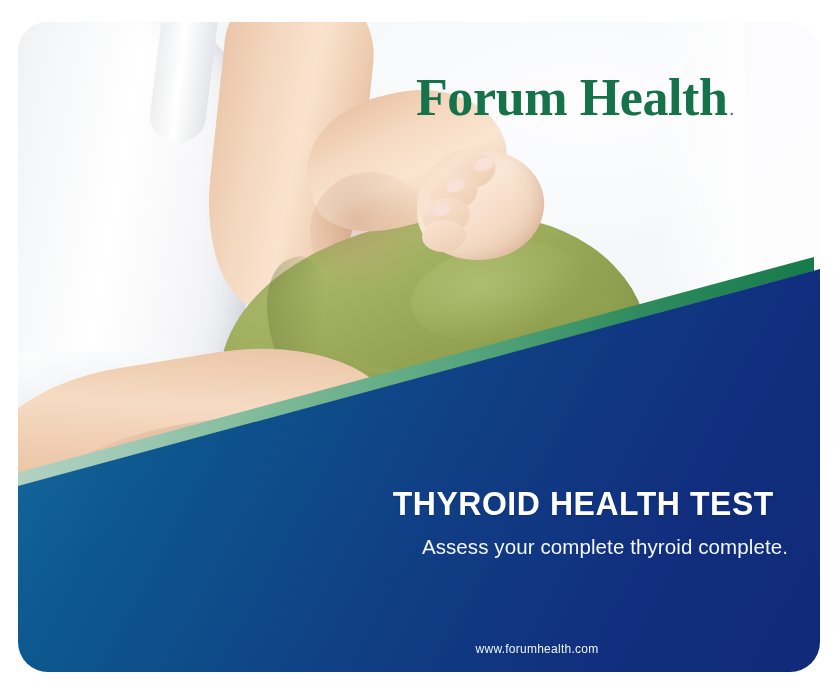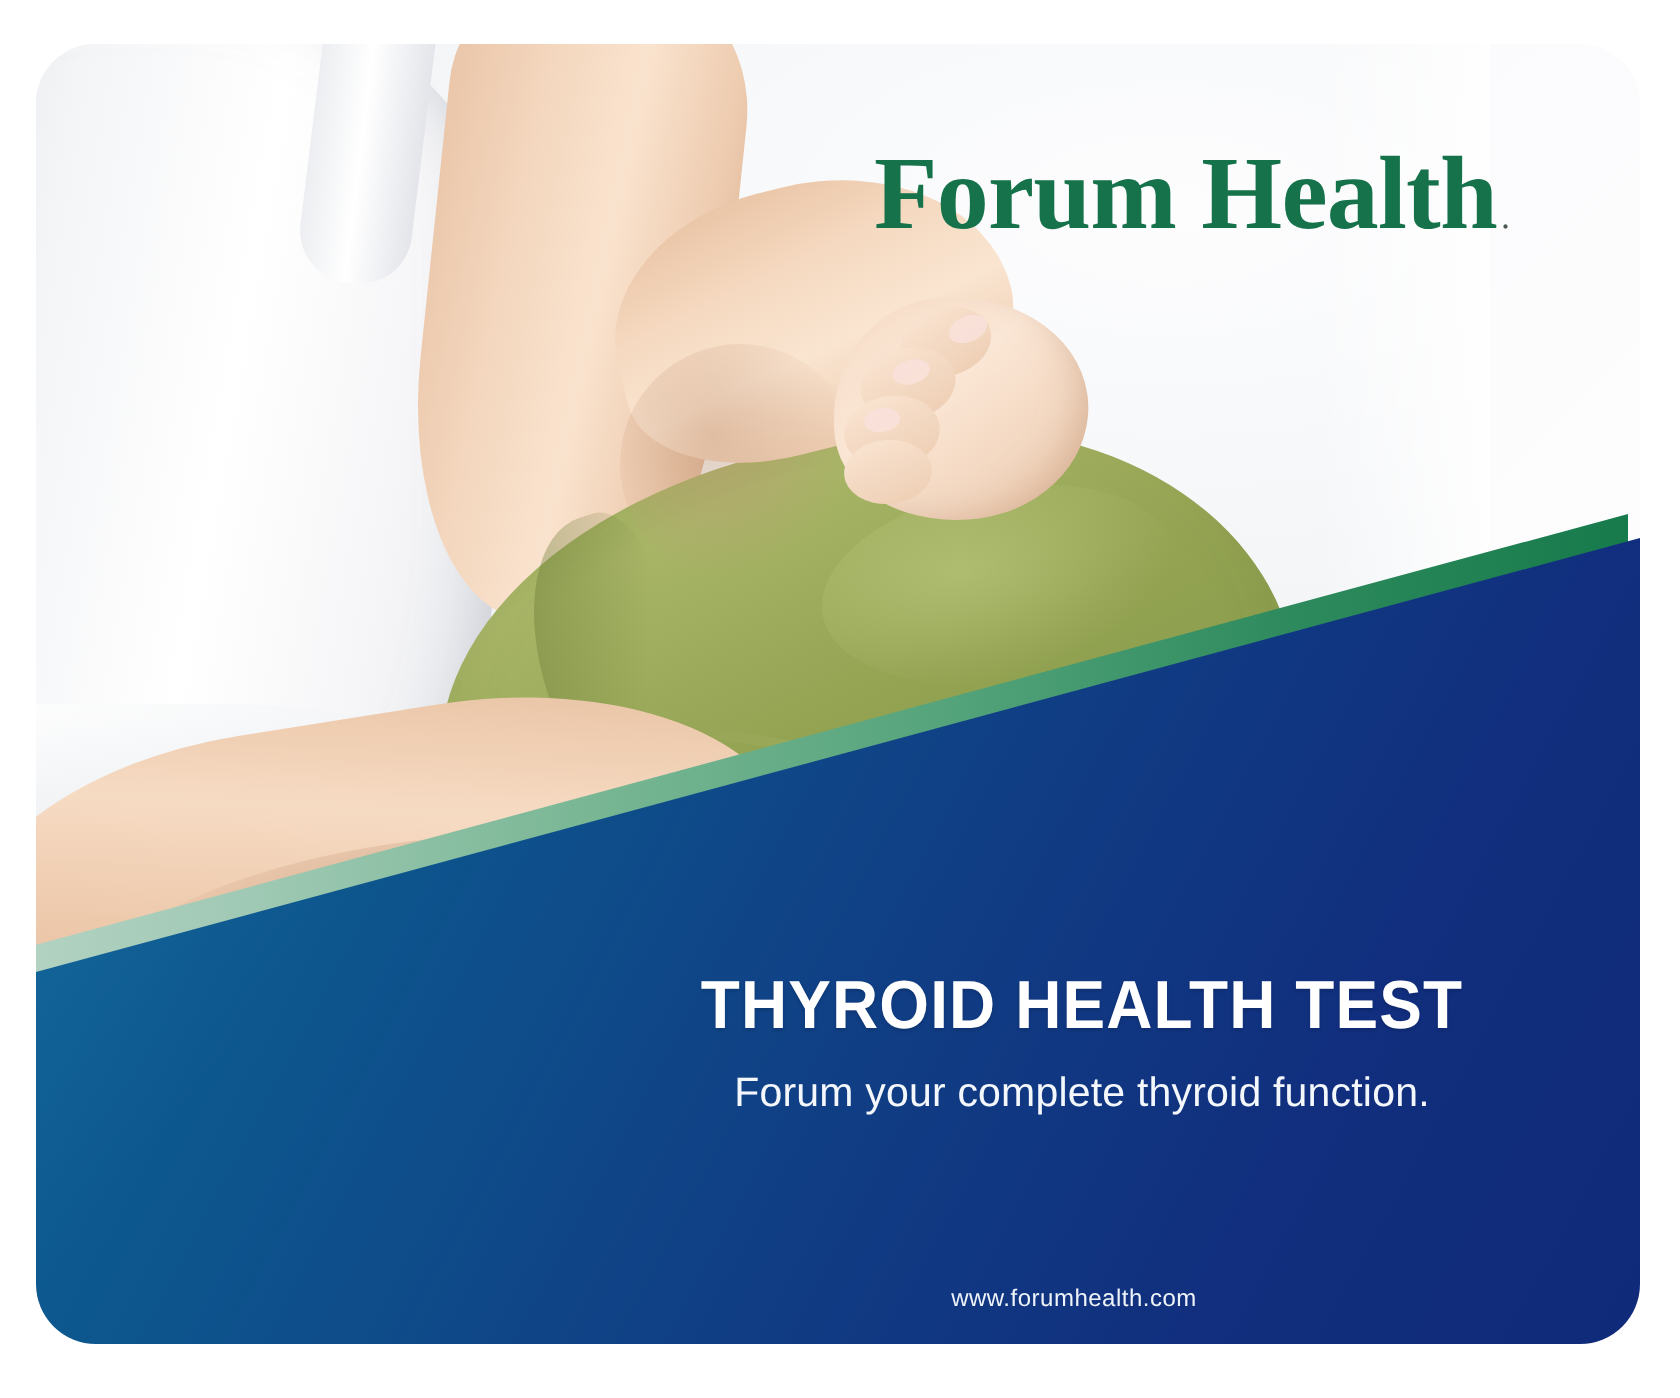--- a/index.html
+++ b/index.html
@@ -220,21 +220,21 @@
     clip-path: polygon(0 464px, 802px 247px, 802px 650px, 0 650px);
     pointer-events: none;
   }
 
   
   .logo {
     position: absolute;
     left: 398px;
     top: 50px;
     width: 360px;
-    text-align: center;
+    text-align: left;
     white-space: nowrap;
   }
   .logo-text {
     font-family: "Liberation Serif", "DejaVu Serif", serif;
     font-weight: 700;
     font-size: 52px;
     letter-spacing: -0.4px;
     line-height: 1;
     color: #15724a;
     display: inline-block;
@@ -243,24 +243,24 @@
     font-family: "Liberation Serif", serif;
     font-size: 18px;
     color: #4a5a52;
     vertical-align: baseline;
     margin-left: 2px;
   }
 
   
   .headline-block {
     position: absolute;
-    right: 44px;
+    right: 32px;
     top: 464px;
     width: 470px;
-    text-align: center;
+    text-align: right;
   }
   .headline {
     font-family: "Liberation Sans Narrow", "Liberation Sans", sans-serif;
     font-weight: 700;
     font-size: 34px;
     letter-spacing: 0.6px;
     color: #ffffff;
     line-height: 1.04;
     transform: scaleX(0.94);
     transform-origin: center;
@@ -325,19 +325,19 @@
 
     <div class="blue"></div>
     <div class="blue-sheen"></div>
 
     <div class="logo">
       <span class="logo-text">Forum Health</span><span class="logo-mark">.</span>
     </div>
 
     <div class="headline-block">
       <div class="headline">THYROID HEALTH TEST</div>
-      <div class="subhead">Forum your complete thyroid function.</div>
+      <div class="subhead">Assess your complete thyroid complete.</div>
     </div>
 
     <div class="url">www.forumhealth.com</div>
 
   </div>
 </div>
 
 </body></html>

